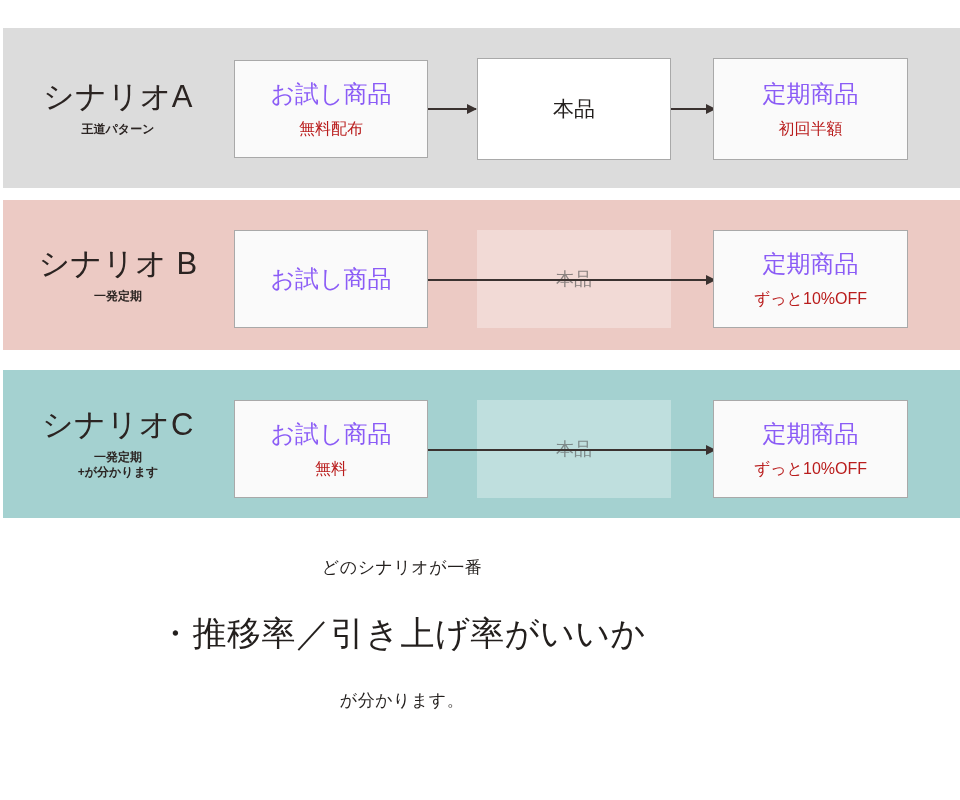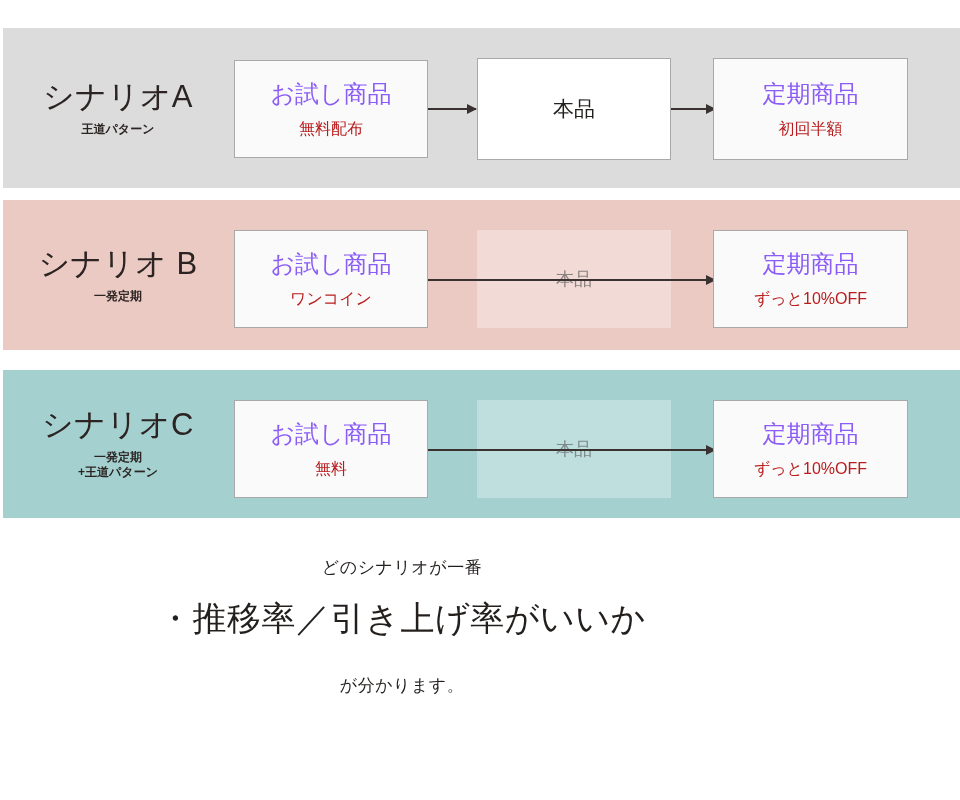--- a/index.html
+++ b/index.html
@@ -121,21 +121,21 @@
     top:556px;
     width:804px;
     text-align:center;
   }
   .bottom-lead{
     font-size:17px;
     color:#231f1d;
     letter-spacing:0.5px;
   }
   .bottom-list{
-    margin-top:16px;
+    margin-top:31px;
   }
   .bottom-item{
     font-size:34px;
     color:#231f1d;
     line-height:1.38;
     letter-spacing:0.5px;
   }
   .bottom-tail{
     margin-top:32px;
     font-size:17px;
@@ -176,42 +176,41 @@
 
   <div class="band band-b">
 
     <div class="label-col">
       <div class="label-main">シナリオ B</div>
       <div class="label-sub">一発定期</div>
     </div>
 
     <div class="box box-solid" style="left:231px;top:30px;width:194px;height:98px;">
       <div class="box-line1">お試し商品</div>
-      <div class="box-line2">ワンコイン</div>
     </div>
 
     <div class="box box-ghost" style="left:474px;top:30px;width:194px;height:98px;">
       <div class="ghost-text">本品</div>
     </div>
 
     <div class="arrow arrow-thin" style="left:425px;top:79px;width:287px;"></div>
 
     <div class="box box-solid" style="left:710px;top:30px;width:195px;height:98px;">
       <div class="box-line1">定期商品</div>
       <div class="box-line2">ずっと10%OFF</div>
     </div>
   </div>
 
   <div class="band band-c">
 
     <div class="label-col">
       <div class="label-main">シナリオC</div>
       <div class="label-sub">
         <div>一発定期</div>
-        <div>+王道パターン</div>
+        <div>+が分かります</div>
       </div>
     </div>
 
     <div class="box box-solid" style="left:231px;top:30px;width:194px;height:98px;">
       <div class="box-line1">お試し商品</div>
       <div class="box-line2">無料</div>
     </div>
 
     <div class="box box-ghost" style="left:474px;top:30px;width:194px;height:98px;">
       <div class="ghost-text">本品</div>

